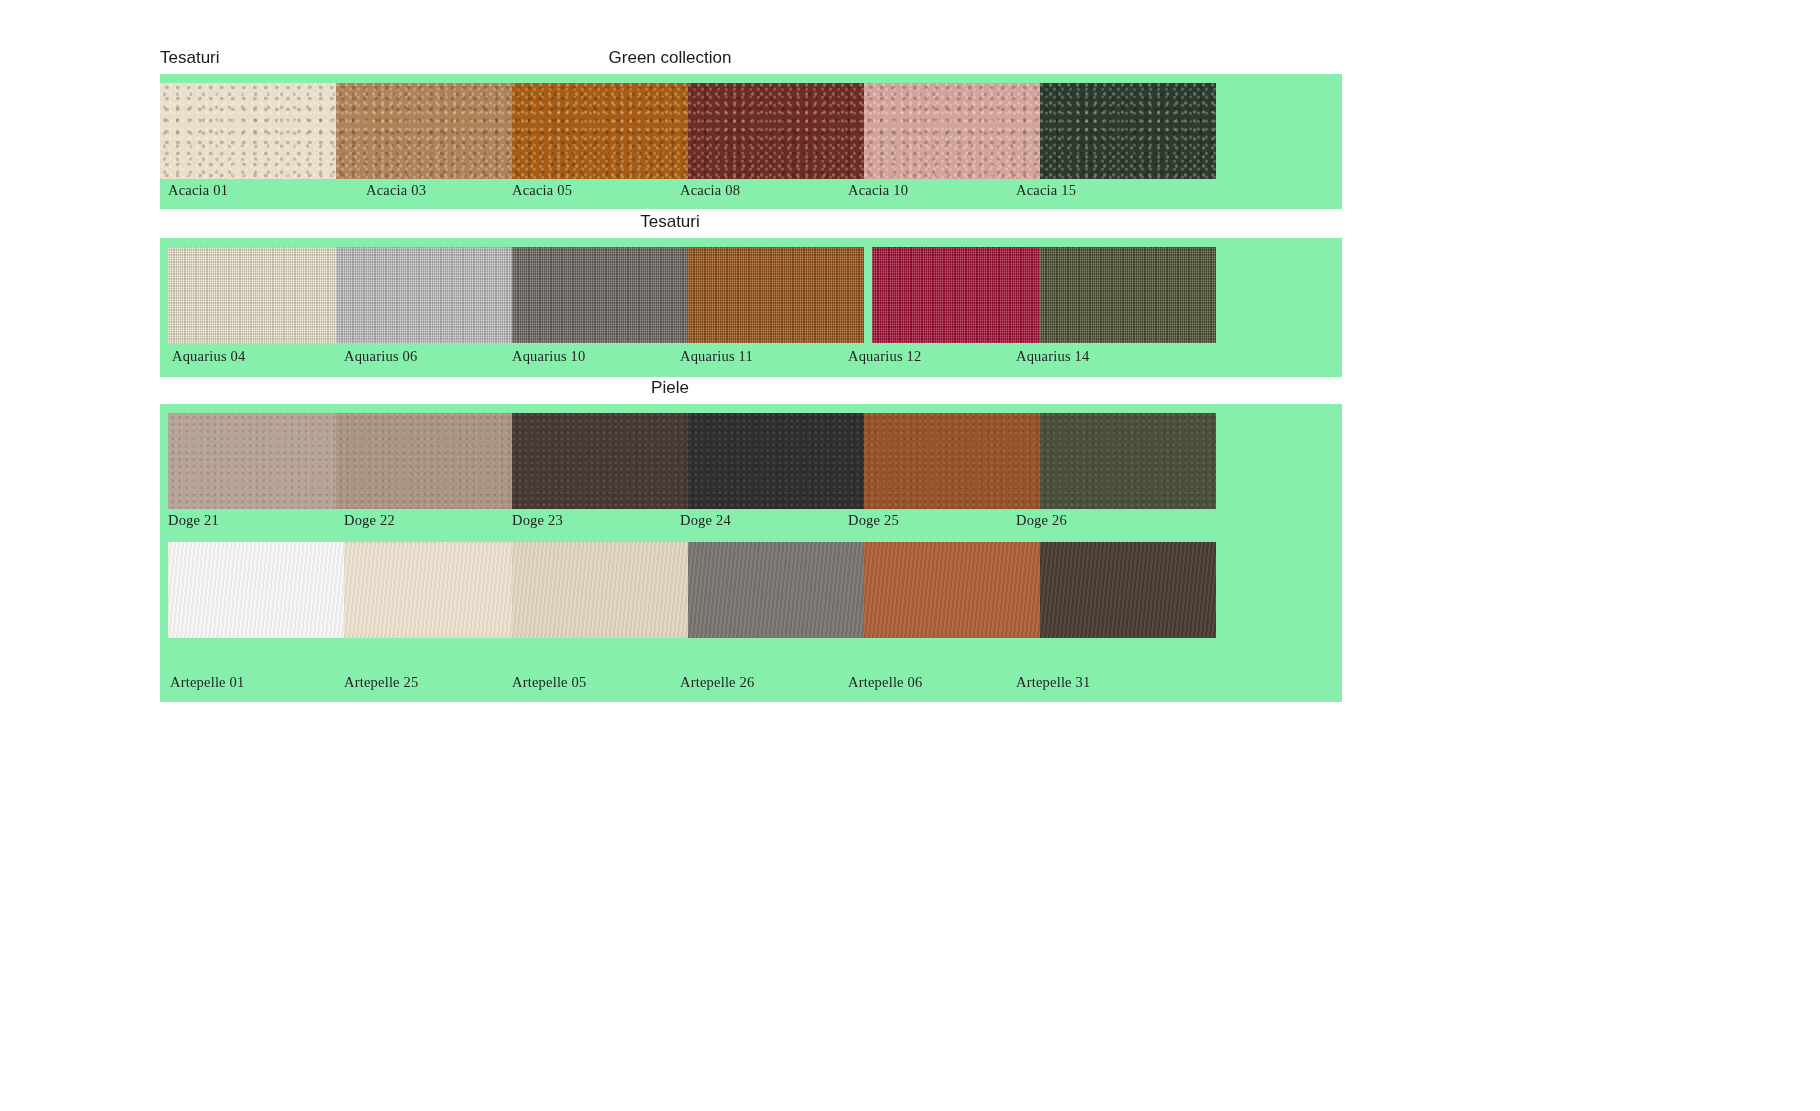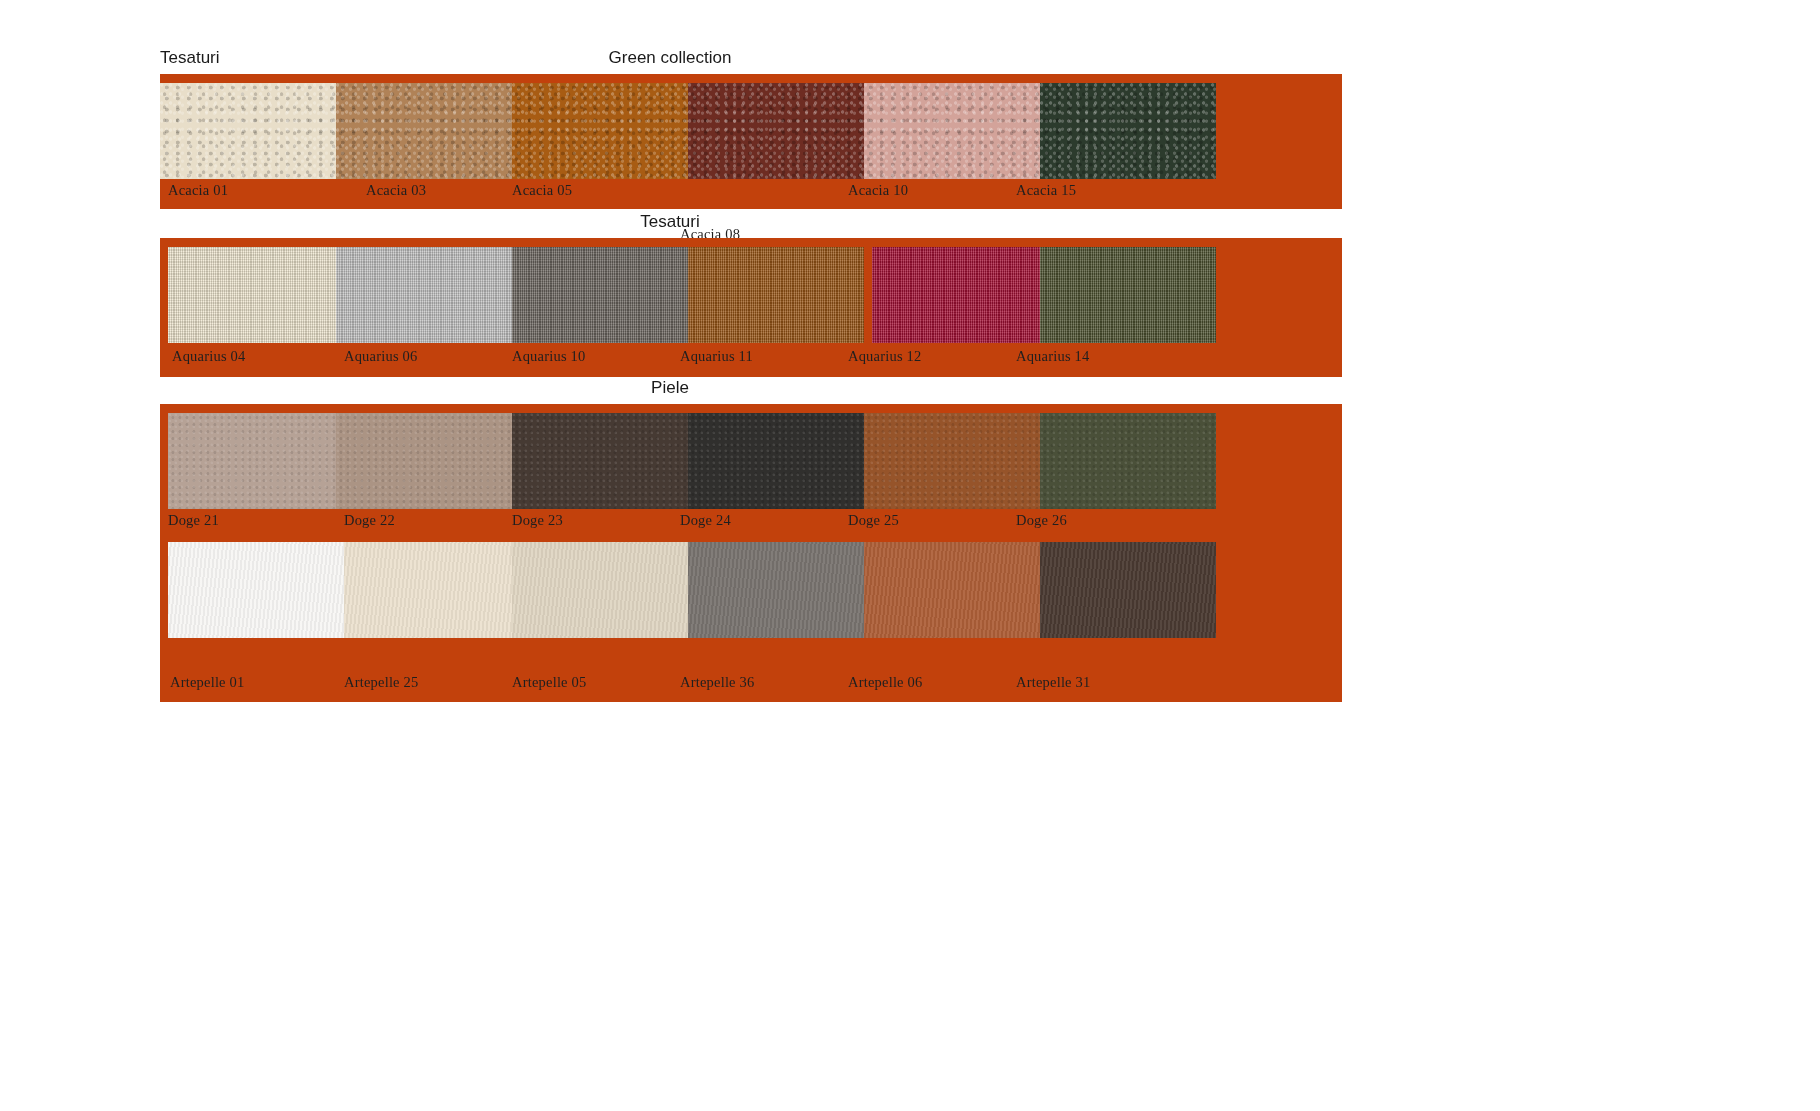--- a/index.html
+++ b/index.html
@@ -47,21 +47,21 @@
     font-family: "Liberation Sans", sans-serif;
     font-size: 17px;
     color: #1a1a1a;
     white-space: nowrap;
   }
 
   .strip {
     position: relative;
     margin-left: 160px;
     width: 1182px;
-    background: #c2410c;
+    background: #86efac;
     box-sizing: border-box;
   }
 
   .swatch-row {
     position: relative;
     height: 105px;
   }
   .cell {
     position: absolute;
     top: 9px;
@@ -153,21 +153,21 @@
               <div class="swatch tex-boucle" style="background: rgb(211, 163, 154);"></div>
             </div>
             <div class="cell" style="left: 880px;">
               <div class="swatch tex-boucle" style="background: rgb(44, 59, 45);"></div>
             </div>
           </div>
           <div class="label-row" style="height: 30px;">
             <div class="label" style="left: 8px;">Acacia 01</div>
             <div class="label" style="left: 206px;">Acacia 03</div>
             <div class="label" style="left: 352px;">Acacia 05</div>
-            <div class="label" style="left: 520px; margin-top: 44px;">Acacia 08</div>
+            <div class="label" style="left: 520px;">Acacia 08</div>
             <div class="label" style="left: 688px;">Acacia 10</div>
             <div class="label" style="left: 856px;">Acacia 15</div>
           </div>
         </div>
       </div>
       <div class="section" style="top: 212px;">
         <div class="section-header">
           <div class="header-center">Tesaturi</div>
         </div>
         <div class="strip">
@@ -255,20 +255,20 @@
               <div class="swatch tex-smooth" style="background: rgb(173, 95, 56);"></div>
             </div>
             <div class="cell" style="left: 880px;">
               <div class="swatch tex-smooth" style="background: rgb(74, 58, 50);"></div>
             </div>
           </div>
           <div class="label-row" style="height: 31px; margin-top: 31px;">
             <div class="label" style="left: 10px;">Artepelle 01</div>
             <div class="label" style="left: 184px;">Artepelle 25</div>
             <div class="label" style="left: 352px;">Artepelle 05</div>
-            <div class="label" style="left: 520px;">Artepelle 36</div>
+            <div class="label" style="left: 520px;">Artepelle 26</div>
             <div class="label" style="left: 688px;">Artepelle 06</div>
             <div class="label" style="left: 856px;">Artepelle 31</div>
           </div>
         </div>
       </div>
     </div>
 </div>
 
 </body></html>

